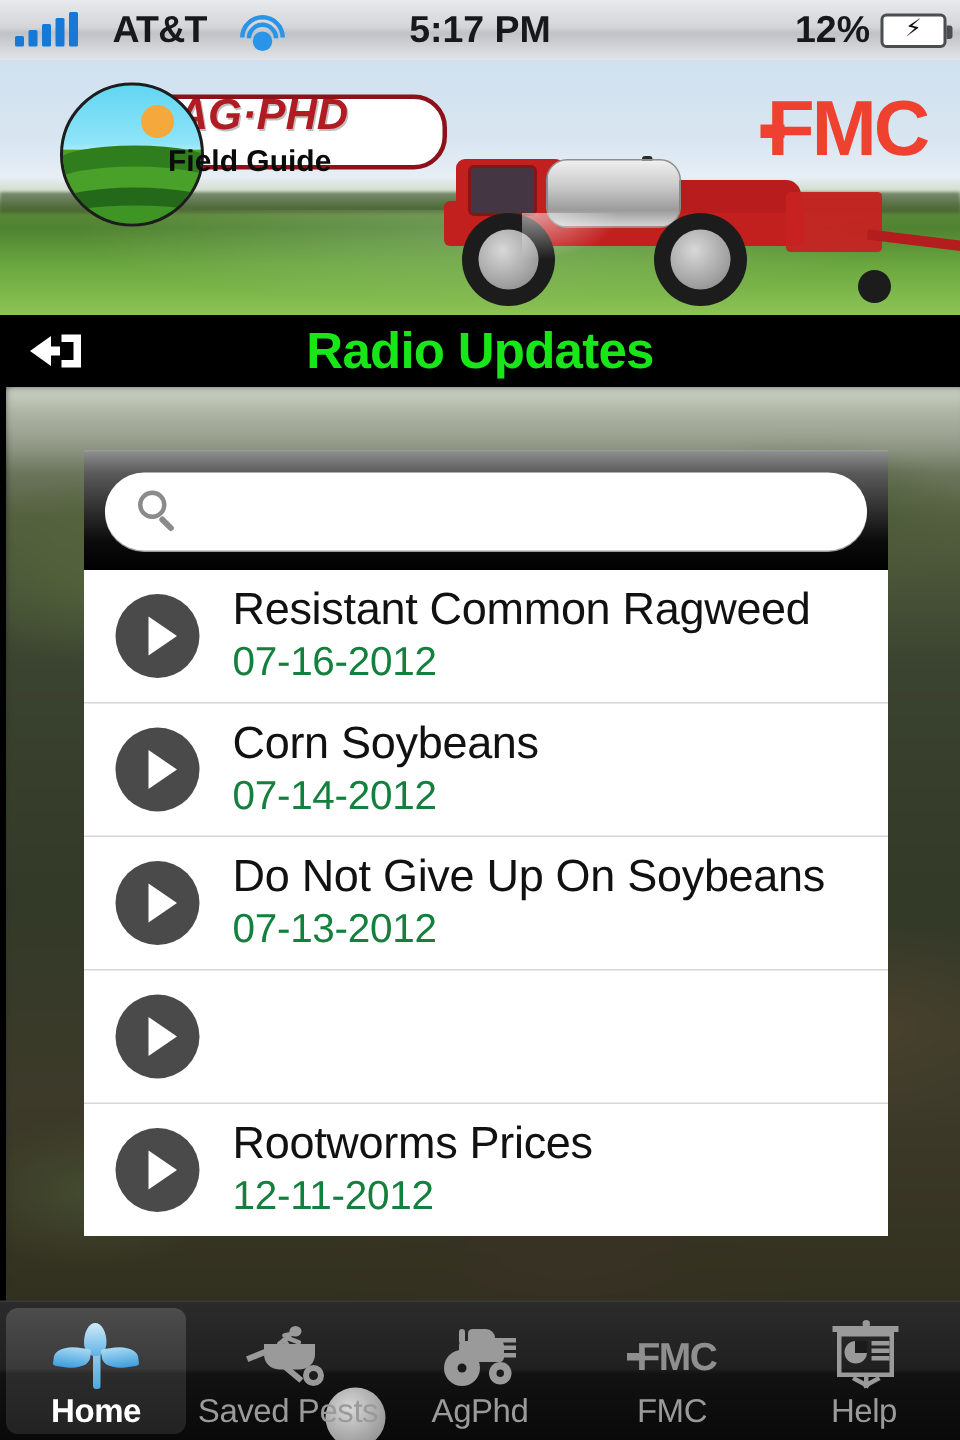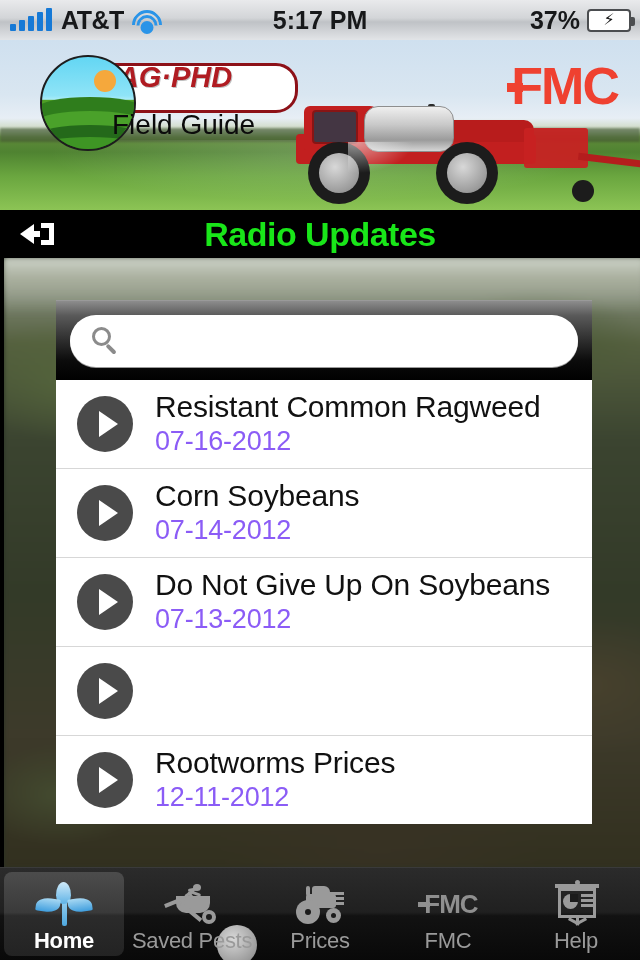--- a/index.html
+++ b/index.html
@@ -10,21 +10,21 @@
   }
   #app{position:relative;width:640px;height:960px;overflow:hidden;}
 
   
   .statusbar{
     position:absolute;left:0;top:0;width:640px;height:40px;
     background:linear-gradient(180deg,#e9eaec 0%,#d3d5d8 45%,#bfc2c6 55%,#e2e4e7 100%);
     border-bottom:1px solid #6f7276;
     display:flex;align-items:center;
   }
-  .sb-left{display:flex;align-items:center;gap:9px;padding-left:10px;justify-content:flex-end;}
+  .sb-left{display:flex;align-items:center;gap:23px;padding-left:10px;justify-content:flex-end;}
   .bars{display:flex;align-items:flex-end;gap:3px;height:22px;}
   .bars i{display:block;width:6px;background:#1679d6;border-radius:1px;}
   .bars i:nth-child(1){height:7px;}
   .bars i:nth-child(2){height:11px;}
   .bars i:nth-child(3){height:15px;}
   .bars i:nth-child(4){height:19px;}
   .bars i:nth-child(5){height:23px;}
   .carrier{font-size:25px;font-weight:bold;color:#17181a;letter-spacing:-0.5px;}
   .wifi{position:relative;width:28px;height:22px;}
   .wifi span{position:absolute;left:50%;transform:translateX(-50%);border-radius:50%;
@@ -68,21 +68,21 @@
     overflow:hidden;border:2px solid #1d1d1d;
     background:linear-gradient(180deg,#63d6f3 0%,#8fe4f7 42%,#a9ecf9 46%,#4f9e26 47%,#2f7a18 100%);}
   .sun{position:absolute;left:52px;top:13px;width:22px;height:22px;border-radius:50%;
     background:#f5a83c;}
   .hills{position:absolute;left:-4px;top:40px;width:104px;height:56px;}
   .hills div{position:absolute;left:0;width:104px;border-radius:60% 60% 0 0;}
   .h1{top:0;height:22px;background:#2f7d1c;}
   .h2{top:14px;height:20px;background:#4aa12a;}
   .h3{top:28px;height:20px;background:#24691a;}
   .h4{top:40px;height:18px;background:#3e9524;}
-  .fieldguide{position:absolute;left:82px;top:54px;font-size:28px;font-weight:normal;color:#0b0b0b;
+  .fieldguide{position:absolute;left:82px;top:42px;font-size:20px;font-weight:bold;color:#0b0b0b;
     letter-spacing:0px;}
   
   .fmc-banner{position:absolute;right:22px;top:20px;display:flex;align-items:center;}
   .fmc-word{font-size:52px;font-weight:bold;color:#ef4130;letter-spacing:-2px;line-height:1;}
   .fmc-cross{position:relative;width:10px;height:22px;margin-right:-6px;}
   .fmc-cross:before{content:"";position:absolute;left:0;top:8px;width:16px;height:9px;background:#ef4130;}
   
   .sprayer{position:absolute;left:278px;top:58px;width:340px;height:112px;}
   .cab{position:absolute;left:26px;top:8px;width:74px;height:44px;background:#c21f1f;border-radius:6px 8px 2px 2px;}
   .cab-glass{position:absolute;left:34px;top:12px;width:42px;height:30px;background:#2f3b4a;
@@ -152,21 +152,21 @@
   
   .list{position:absolute;left:52px;top:122px;width:536px;background:#fff;}
   .row{position:relative;height:88px;border-bottom:1px solid #d7d7d7;display:flex;align-items:center;}
   .row:last-child{border-bottom:none;}
   .play{margin-left:21px;width:56px;height:56px;border-radius:50%;background:#4a4a4a;flex:none;
     position:relative;}
   .play:after{content:"";position:absolute;left:22px;top:15px;width:0;height:0;
     border-top:13px solid transparent;border-bottom:13px solid transparent;border-left:19px solid #fff;}
   .row-text{margin-left:22px;display:flex;flex-direction:column;justify-content:center;}
   .row-title{font-size:30px;color:#111;line-height:1.07;letter-spacing:-0.2px;}
-  .row-date{font-size:27px;color:#8b5cf6;line-height:1.15;margin-top:3px;letter-spacing:-0.2px;}
+  .row-date{font-size:27px;color:#15803d;line-height:1.15;margin-top:3px;letter-spacing:-0.2px;}
 
   
   .tabbar{position:absolute;left:0;bottom:0;width:640px;height:92px;
     background:linear-gradient(180deg,#2b2b2b 0%,#202020 48%,#121212 52%,#090909 100%);
     border-top:1px solid #3a3a3a;display:flex;}
   .tab{flex:1;display:flex;flex-direction:column;align-items:center;justify-content:flex-end;
     padding-bottom:6px;position:relative;}
   .tab .hit{position:absolute;left:4px;right:4px;top:4px;bottom:4px;border-radius:8px;}
   .tab.active .hit{background:linear-gradient(180deg,#4c4c4c 0%,#3a3a3a 48%,#2b2b2b 52%,#232323 100%);}
   .tab-icon{position:relative;width:60px;height:48px;z-index:1;}
@@ -245,21 +245,21 @@
       </span>
       <span class="carrier">AT&amp;T</span>
       <span class="wifi">
         <span class="w3"></span>
           <span class="w2"></span>
           <span class="w1"></span>
       </span>
     </div>
     <div class="sb-time">5:17 PM</div>
     <div class="sb-right">
-      <span class="batt-pct">37%</span>
+      <span class="batt-pct">12%</span>
       <span class="battery">
         <span class="fill"></span>
         <span class="bolt">⚡</span>
       </span>
     </div>
   </div>
 
   <div class="banner">
     <div class="treeline"></div>
     <div class="field-sheen"></div>
@@ -399,21 +399,21 @@
         <span class="cabin"></span>
         <span class="body"></span>
         <span class="fins">
             <i></i>
             <i></i>
             <i></i>
           </span>
         <span class="bigw"></span>
         <span class="smw"></span>
       </span>
-      <span class="tab-label">Prices</span>
+      <span class="tab-label">AgPhd</span>
     </div>
 
     <div class="tab">
       <span class="hit"></span>
       <span class="tab-icon ic-fmc">
         <span class="cr"></span>
           <span>FMC</span>
       </span>
       <span class="tab-label">FMC</span>
     </div>

